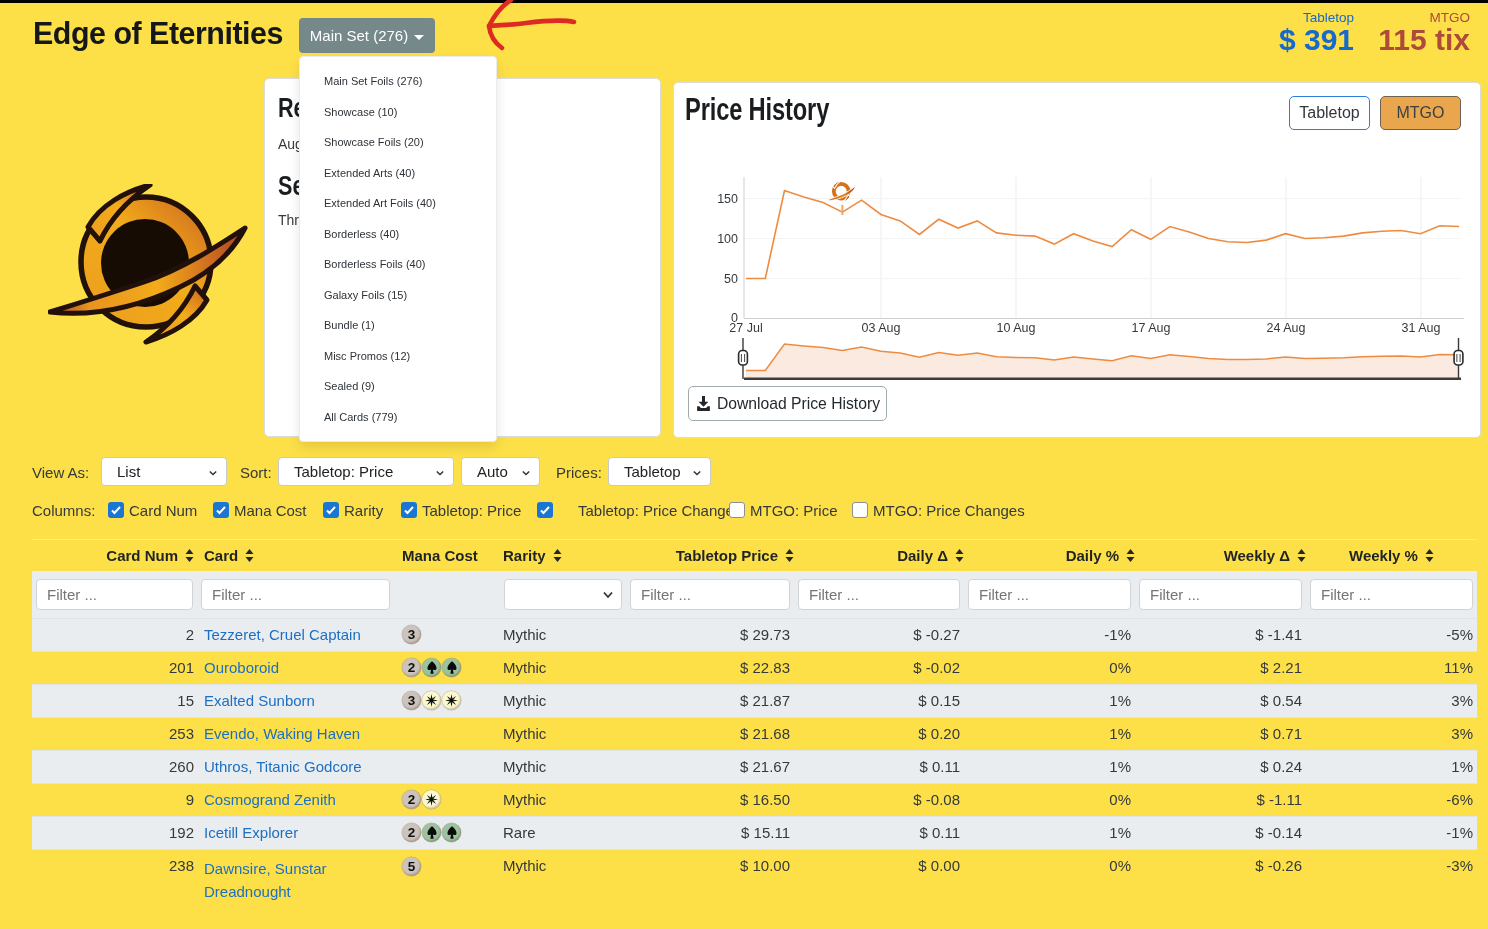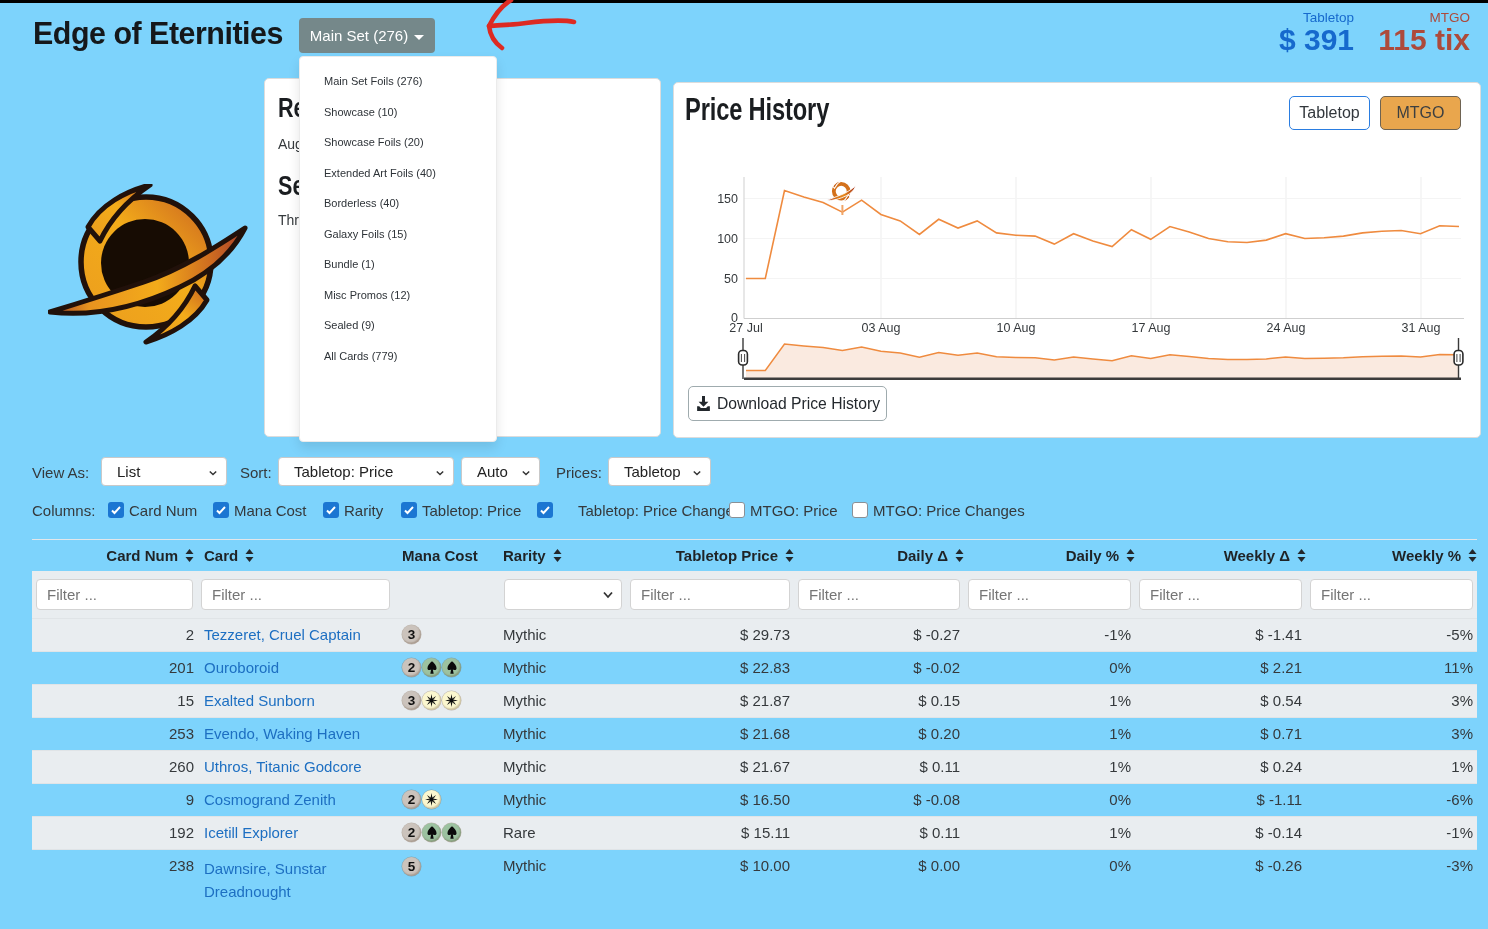--- a/index.html
+++ b/index.html
@@ -1,17 +1,17 @@
 <!DOCTYPE html>
 <html><head>
 <meta charset="utf-8">
 <style>
 * { margin:0; padding:0; box-sizing:border-box; }
 body { font-family:"Liberation Sans", sans-serif; background:#fff; }
-#page { position:relative; width:1488px; height:929px; overflow:hidden; background:#7dd3fc; color:#35393c; }
+#page { position:relative; width:1488px; height:929px; overflow:hidden; background:#fde047; color:#35393c; }
 .abs { position:absolute; }
 #topbar { left:0; top:0; width:1488px; height:3px; background:#000; }
 #title { left:33px; top:15px; font-size:32px; font-weight:bold; color:#15181b; letter-spacing:-0.5px; transform:scaleX(0.95); transform-origin:left top; }
 #setbtn { left:299px; top:18px; width:136px; height:35px; background:#75888a; border-radius:4px; color:#fff; font-size:15px; line-height:35px; text-align:center; }
 #setbtn .caret { display:inline-block; width:0; height:0; border-left:5px solid transparent; border-right:5px solid transparent; border-top:5px solid #fff; margin-left:6px; vertical-align:middle; }
 .pricebox { top:10px; text-align:right; }
 .pricebox .lbl { font-size:13.5px; font-weight:normal; }
 .pricebox .big { font-size:30px; font-weight:bold; line-height:30px; }
 #tt-price { right:134px; color:#1669cd; }
 #mtgo-price { right:18px; color:#ad4a3b; }
@@ -170,22 +170,24 @@
   </div>
 
   <div id="dlbtn" class="abs"><svg width="17" height="17" viewBox="0 0 16 16" fill="#22272c" style="vertical-align:-3px; margin-right:5px;">
         <path d="M6.6 1h2.8v5.4h3.2L8 11 3.4 6.4h3.2zM2 10.5h2l1.6 1.7h4.8L12 10.5h2V15H2z"></path>
       </svg>Download Price History</div>
 
   <div id="dropdown" class="abs">
     <div>Main Set Foils (276)</div>
     <div>Showcase (10)</div>
     <div>Showcase Foils (20)</div>
+    <div>Extended Arts (40)</div>
     <div>Extended Art Foils (40)</div>
     <div>Borderless (40)</div>
+    <div>Borderless Foils (40)</div>
     <div>Galaxy Foils (15)</div>
     <div>Bundle (1)</div>
     <div>Misc Promos (12)</div>
     <div>Sealed (9)</div>
     <div>All Cards (779)</div>
   </div>
 
   <svg class="abs" style="left:48px; top:184px;" width="200" height="162" viewBox="0 0 200 162">
     <use href="#eoelogo"></use>
   </svg>
@@ -282,21 +284,21 @@
               <path d="M4.5 13 L8.5 8 H0.5 Z" fill="#23272b"></path>
             </svg></th>
           <th style="text-align:right; padding-right:0px;">Daily %<svg class="sorticon" width="9" height="13" viewBox="0 0 9 13">
               <path d="M4.5 0 L8.5 5 H0.5 Z" fill="#23272b"></path>
               <path d="M4.5 13 L8.5 8 H0.5 Z" fill="#23272b"></path>
             </svg></th>
           <th style="text-align:right; padding-right:0px;">Weekly Δ<svg class="sorticon" width="9" height="13" viewBox="0 0 9 13">
               <path d="M4.5 0 L8.5 5 H0.5 Z" fill="#23272b"></path>
               <path d="M4.5 13 L8.5 8 H0.5 Z" fill="#23272b"></path>
             </svg></th>
-          <th style="text-align:right; padding-right:0px;">Weekly %<svg class="sorticon" width="9" height="13" viewBox="0 0 9 13">
+          <th style="text-align:center; padding-right:0px;">Weekly %<svg class="sorticon" width="9" height="13" viewBox="0 0 9 13">
               <path d="M4.5 0 L8.5 5 H0.5 Z" fill="#23272b"></path>
               <path d="M4.5 13 L8.5 8 H0.5 Z" fill="#23272b"></path>
             </svg></th>
         </tr>
 <tr class="filter">
           <td><input class="fin" value="" placeholder="Filter ..." style=""></td>
           <td><input class="fin" value="" placeholder="Filter ..." style=""></td>
           <td></td>
           <td>
             <div class="fin" style="position:relative;">

